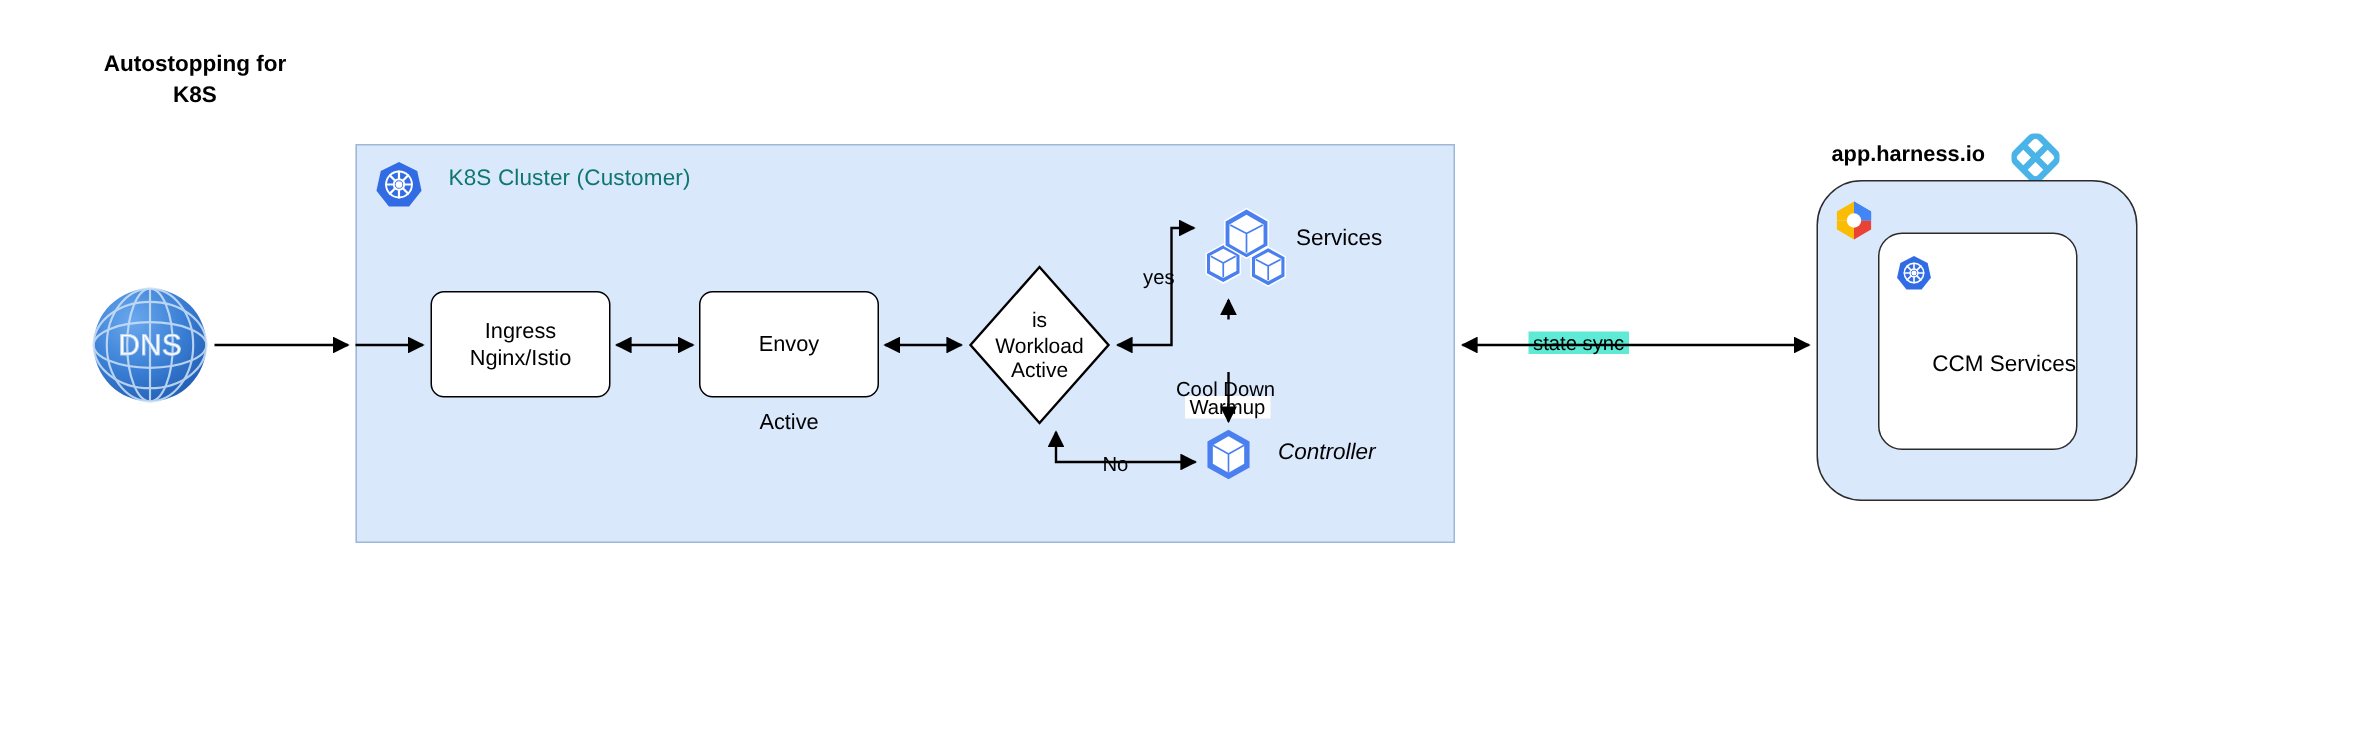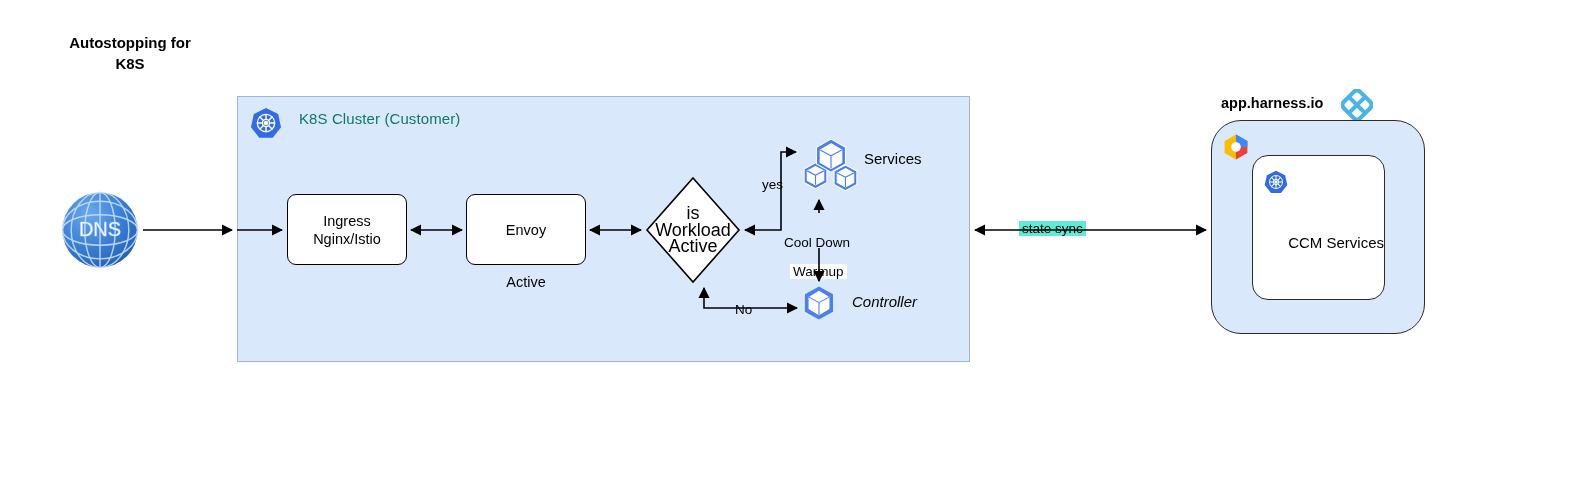--- a/index.html
+++ b/index.html
@@ -89,21 +89,21 @@
     width: 96px;
     height: 108px;
   }
   .diamond-wrap svg { display: block; }
   .diamond-text {
     position: absolute;
     left: 0; top: 0;
     width: 96px; height: 108px;
     display: flex; align-items: center; justify-content: center;
     text-align: center;
-    font-size: 18px;
+    font-size: 14px;
     line-height: 16.5px;
     color: #000;
     white-space: pre-line;
     pointer-events: none;
   }
 
   
   .edge-label {
     position: absolute;
     font-size: 13.5px;
@@ -113,21 +113,21 @@
   #yes-label  { left: 762px; top: 177px; }
   #no-label   { left: 733px; top: 302px; background: #dae8fc; padding: 0 2px; }
   #statesync-label {
     left: 1019px; top: 221px;
     background: #5eead4; padding: 0 3px;
   }
   #warmup-label {
     left: 790px; top: 217px;
     background: #ffffff; padding: 0 3px; margin-top: 47px;
   }
-  #cooldown-label { left: 784px; top: 235px; }
+  #cooldown-label { left: 784px; top: 252px; }
 
   
   .node-label {
     position: absolute;
     font-size: 15px;
     color: #000000;
     white-space: nowrap;
   }
   #services-label   { left: 864px; top: 150px; }
   #controller-label { left: 852px; top: 293px; font-style: italic; }

